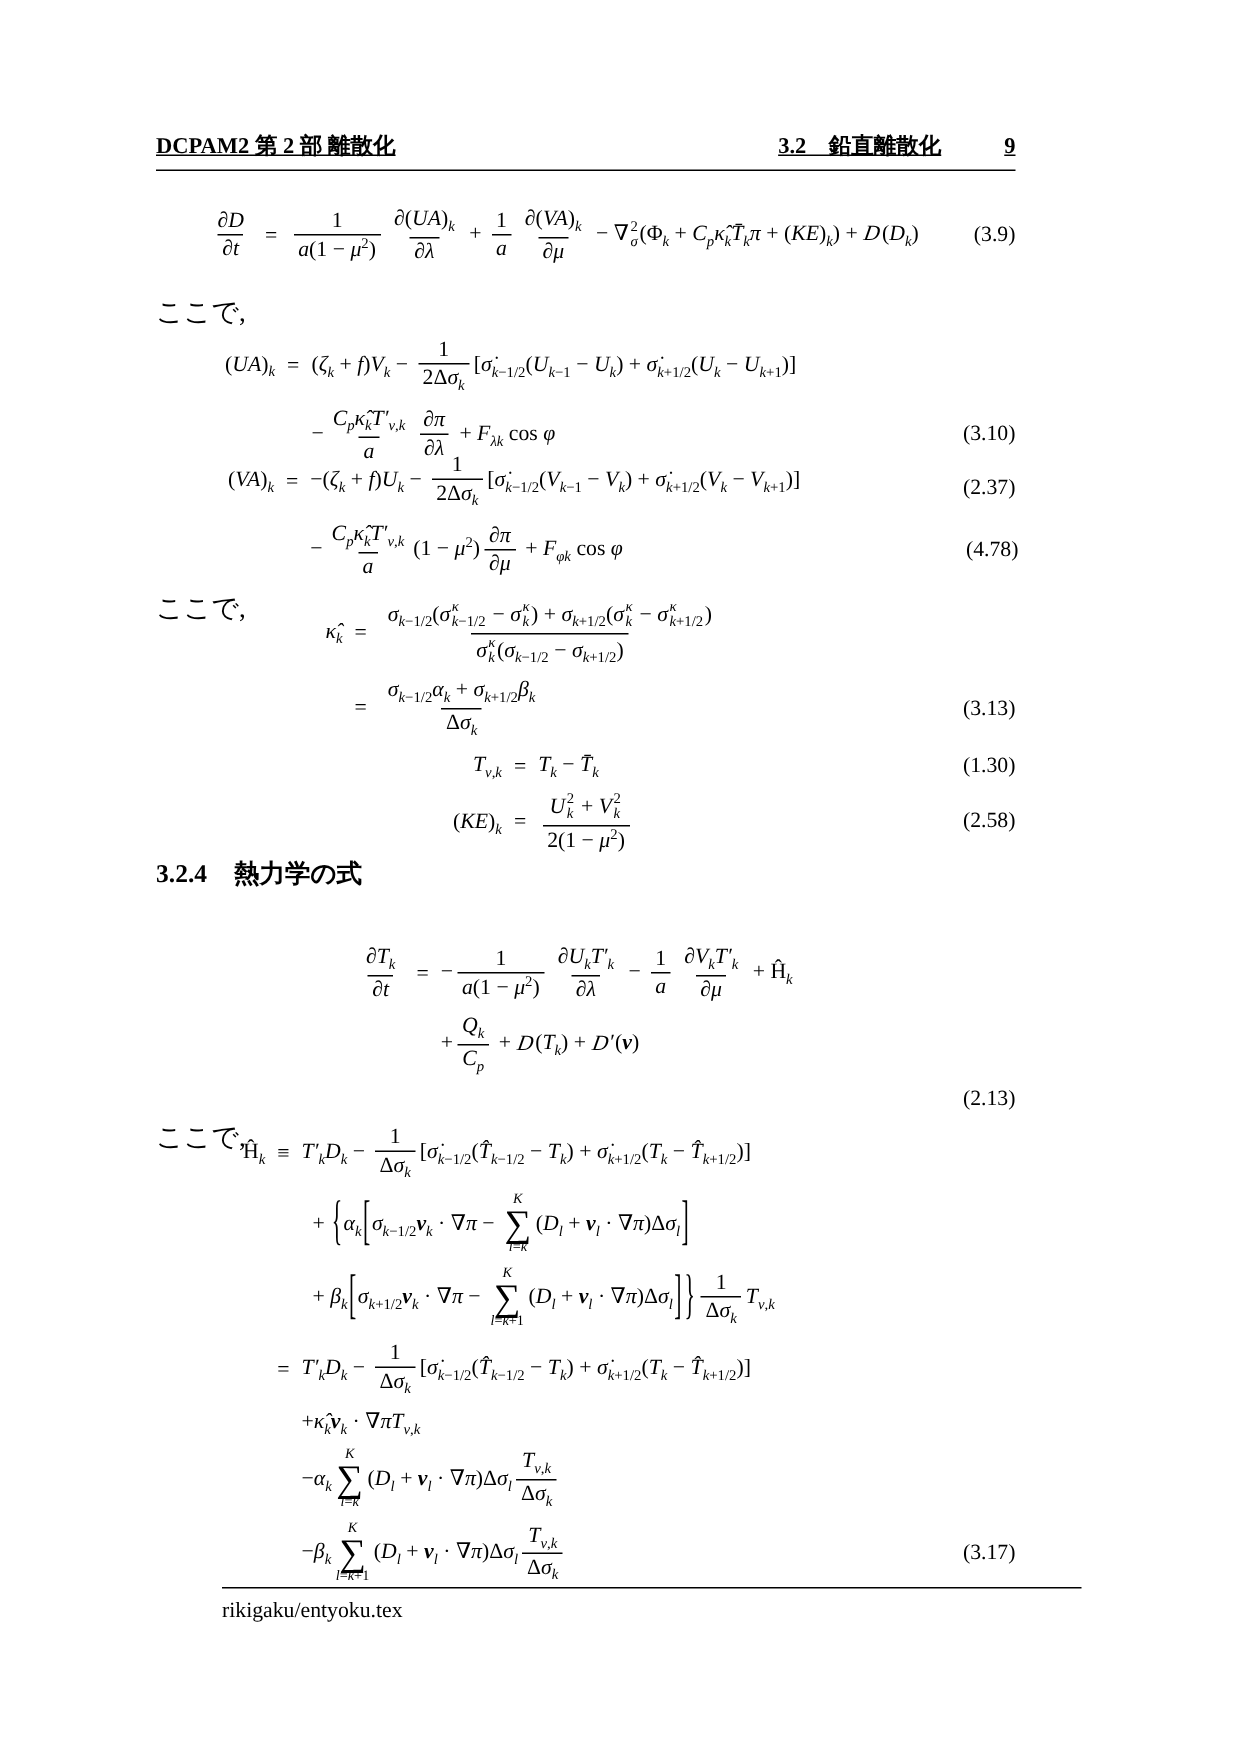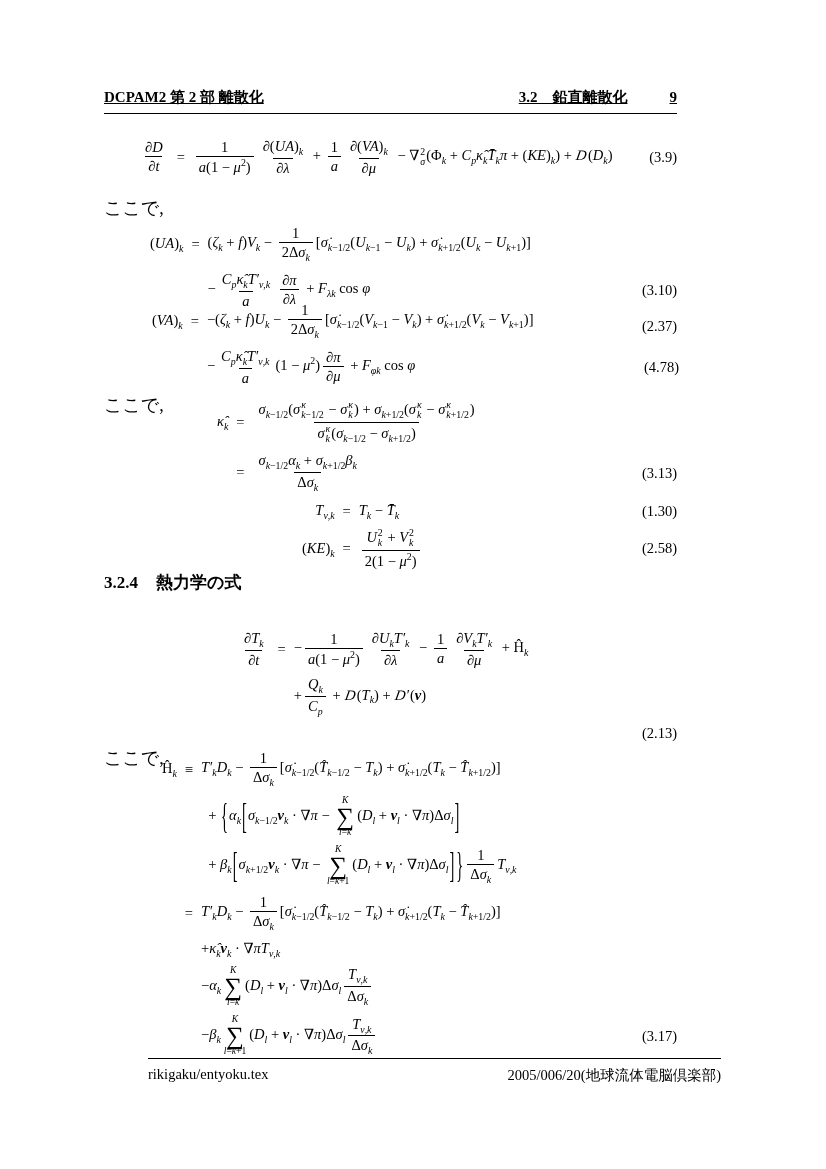--- a/index.html
+++ b/index.html
@@ -309,14 +309,13 @@
           </span><span class="mn">(</span><span class="mi">D</span><sub class="msub"><span class="mi">l</span></sub><span class="mn"> + </span><span class="mvec">v</span><sub class="msub"><span class="mi">l</span></sub><span class="mn"> · ∇</span><span class="mi">π</span><span class="mn">)Δ</span><span class="mi">σ</span><sub class="msub"><span class="mi">l</span></sub><span class="mfrac">
             <span class="fn"><span class="mi">T</span><sub class="msub"><span class="mi">v</span><span class="mn">,</span><span class="mi">k</span></sub></span>
             <span class="fd"><span class="mn">Δ</span><span class="mi">σ</span><sub class="msub"><span class="mi">k</span></sub></span>
           </span></span>
         <span class="eqtag">(3.17)</span>
       </div></div>
   </div>
 
 <div class="abs footer">
   <span>rikigaku/entyoku.tex</span>
-  <span>2005/006/20(地球流体電脳倶楽部)</span>
 </div>
 
 </body></html>

